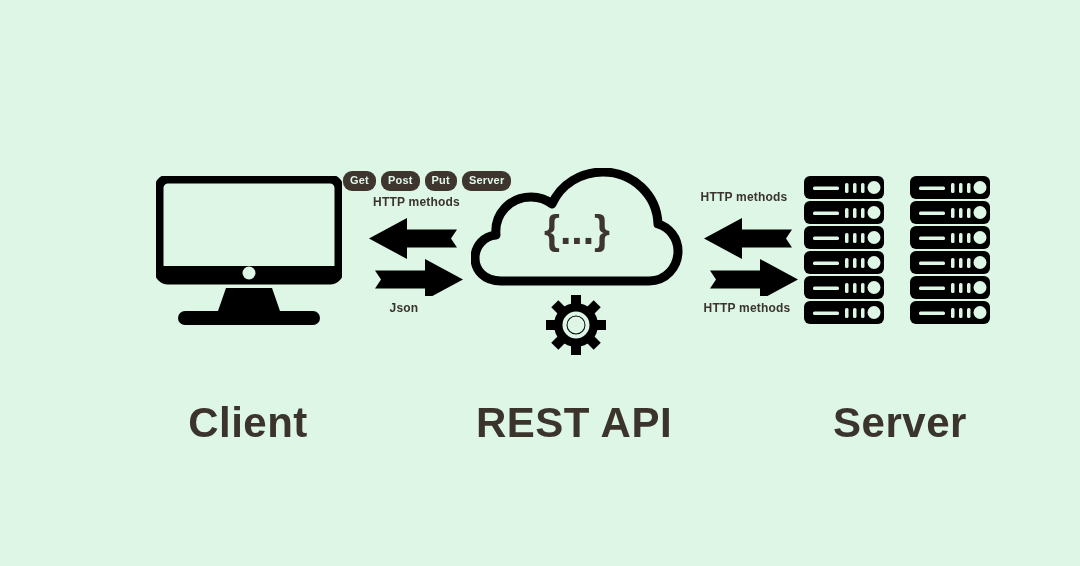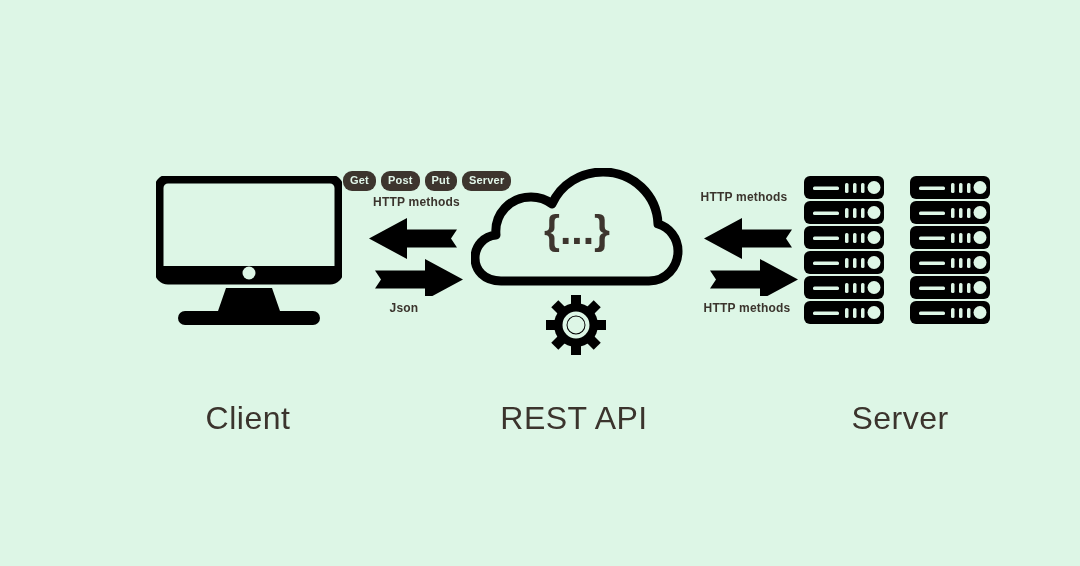--- a/index.html
+++ b/index.html
@@ -24,22 +24,22 @@
   }
 
   
   .abs { position: absolute; }
 
   
   .title {
     position: absolute;
     text-align: center;
     color: #3b342d;
-    font-weight: normal;
-    font-size: 32px;
+    font-weight: bold;
+    font-size: 42px;
     letter-spacing: 0.5px;
     line-height: 1;
     white-space: nowrap;
   }
   #title-client  { left: 84px;  top: 402px; width: 260px; }
   #title-restapi { left: 410px; top: 402px; width: 260px; }
   #title-server  { left: 736px; top: 402px; width: 260px; }
 
   
   #http-methods-group {

